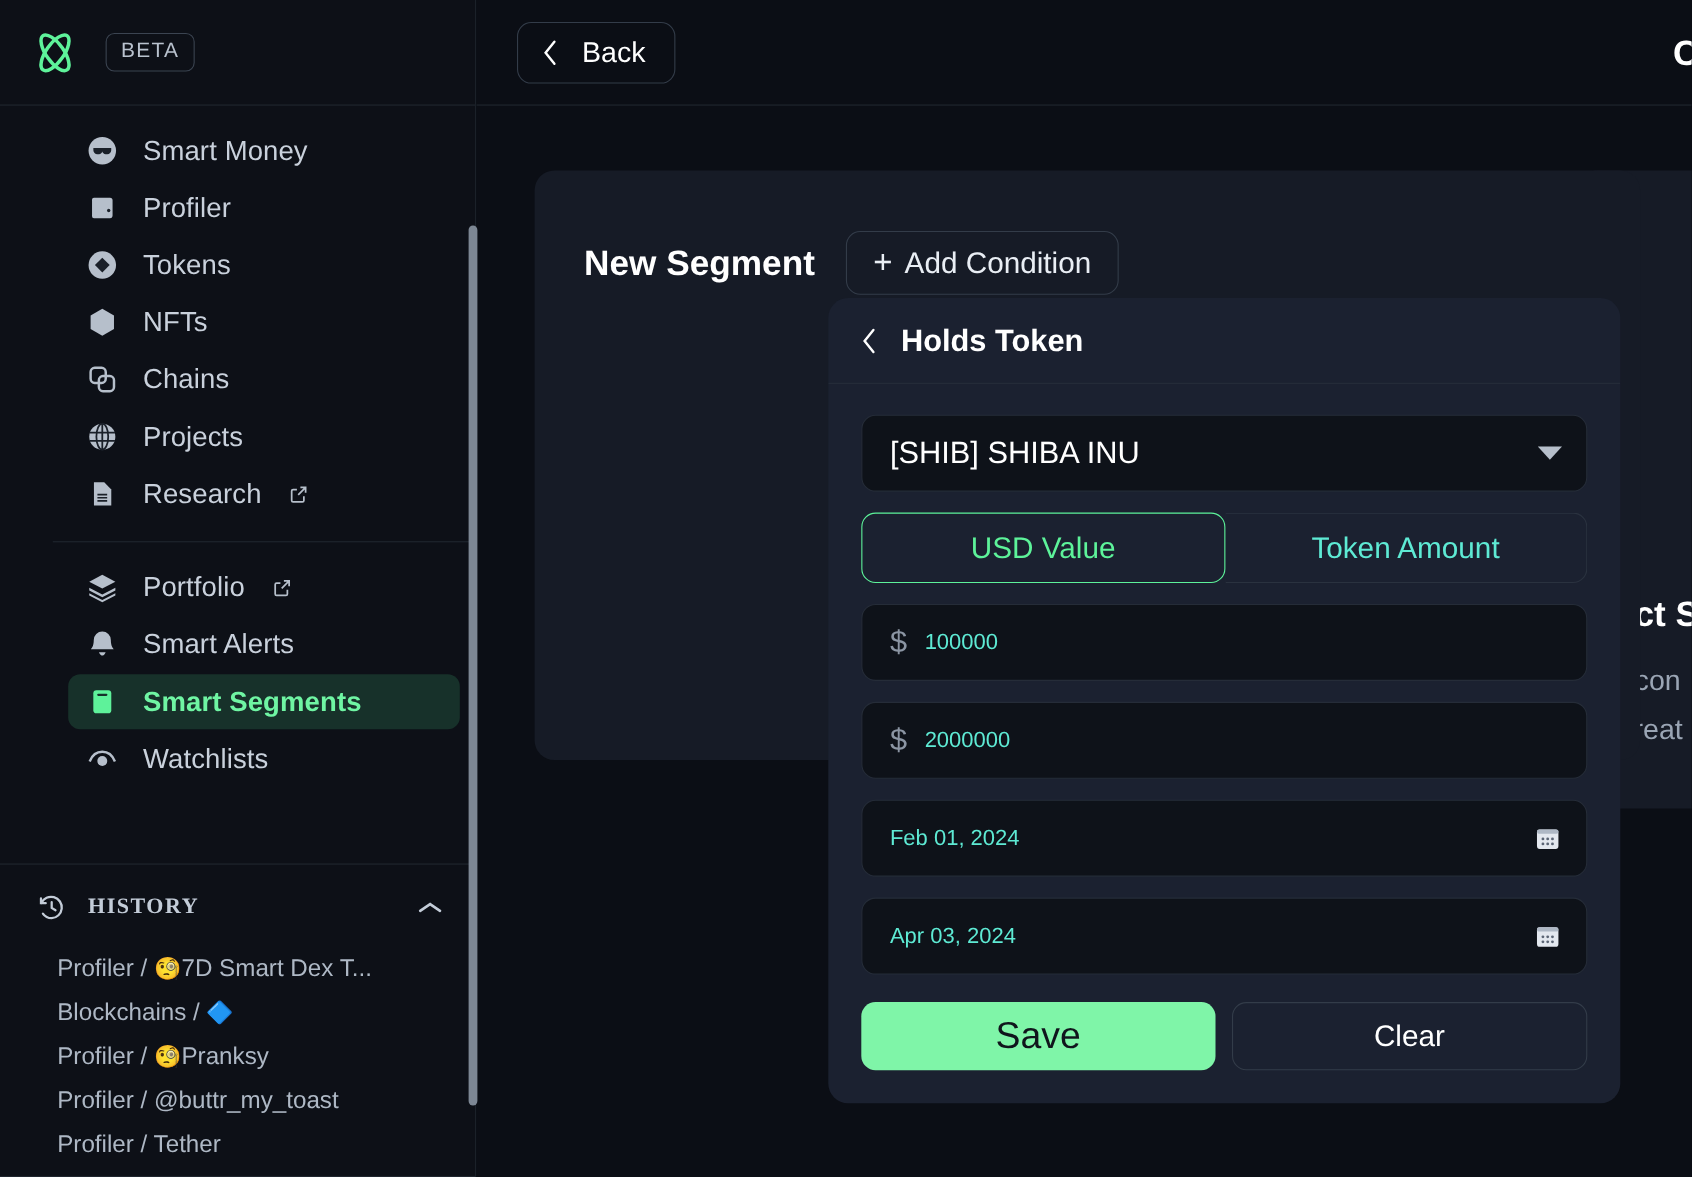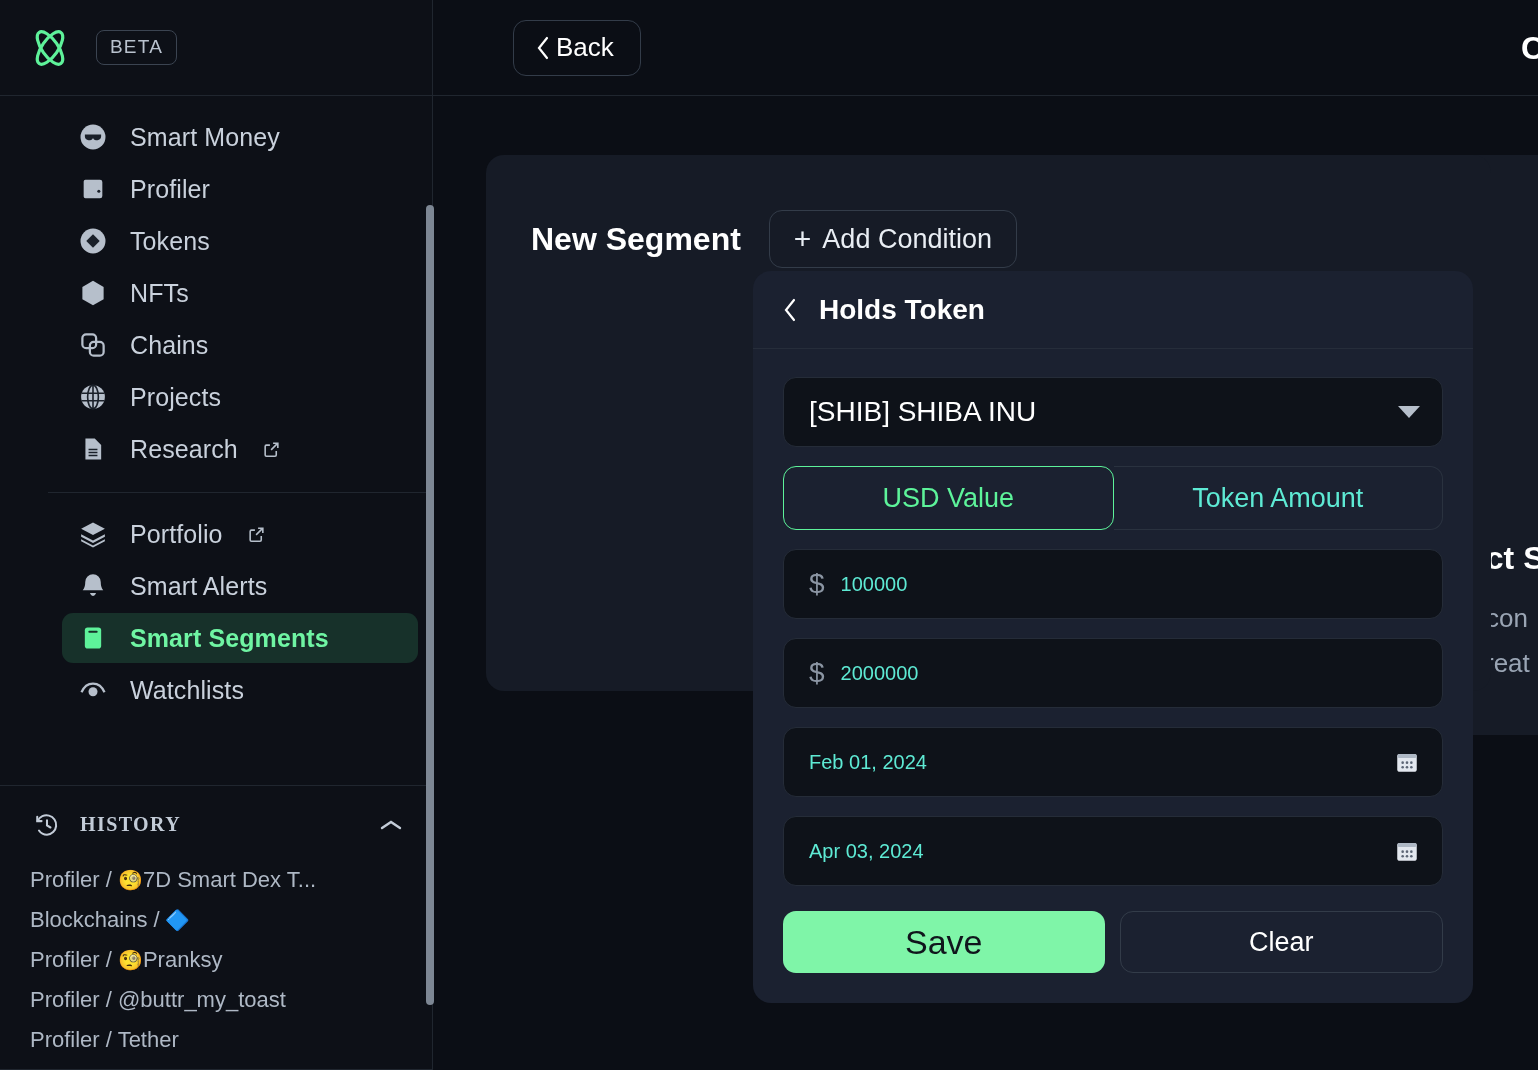--- a/index.html
+++ b/index.html
@@ -52,44 +52,44 @@
   
   .history-sec { border-top: 1px solid #20262f; padding: 22px 0 10px; }
   .history-head {
     display: flex; align-items: center; gap: 16px;
     padding: 0 28px 0 30px; height: 34px; cursor: pointer;
   }
   .history-title {
     font-size: 20px; font-weight: 700; letter-spacing: 1.4px;
     color: #c3ccd8; flex: 1; font-family: Liberation Serif, serif;
   }
-  .history-list { padding: 18px 0 0 30px; }
+  .history-list { padding: 18px 0 0 30px; margin-left: 22px; }
   .history-item {
     font-size: 22px; color: #aeb8c5; line-height: 1.82;
     white-space: nowrap; cursor: pointer;
   }
   .emoji { font-size: 20px; }
   .sb-scrollbar {
     position: absolute; left: 426px; top: 205px;
     width: 8px; height: 800px; border-radius: 5px;
     background: #7d8794; cursor: pointer; z-index: 6;
   }
 
   
   .main { flex: 1; height: 1070px; position: relative; background: #0b0e15; overflow: hidden; }
   .topbar {
     height: 96px; border-bottom: 1px solid #20262f;
     display: flex; align-items: center; justify-content: space-between;
     padding: 0 0 0 37px; position: relative;
   }
   .back-btn {
-    display: flex; align-items: center; gap: 4px;
+    display: flex; align-items: center; gap: 20px;
     border: 1px solid #333c49; border-radius: 13px;
     height: 56px; padding: 0 26px 0 20px;
-    color: #ffffff; font-size: 26px; background: transparent; cursor: pointer; margin-left: 43px;
+    color: #ffffff; font-size: 26px; background: transparent; cursor: pointer;
   }
   .topbar-right {
     position: absolute; right: -6px; top: 0; height: 96px;
     display: flex; align-items: center;
     font-size: 32px; font-weight: 700; color: #ffffff;
     white-space: nowrap; overflow: hidden;
   }
 
   .canvas { position: relative; height: 974px; }
 

